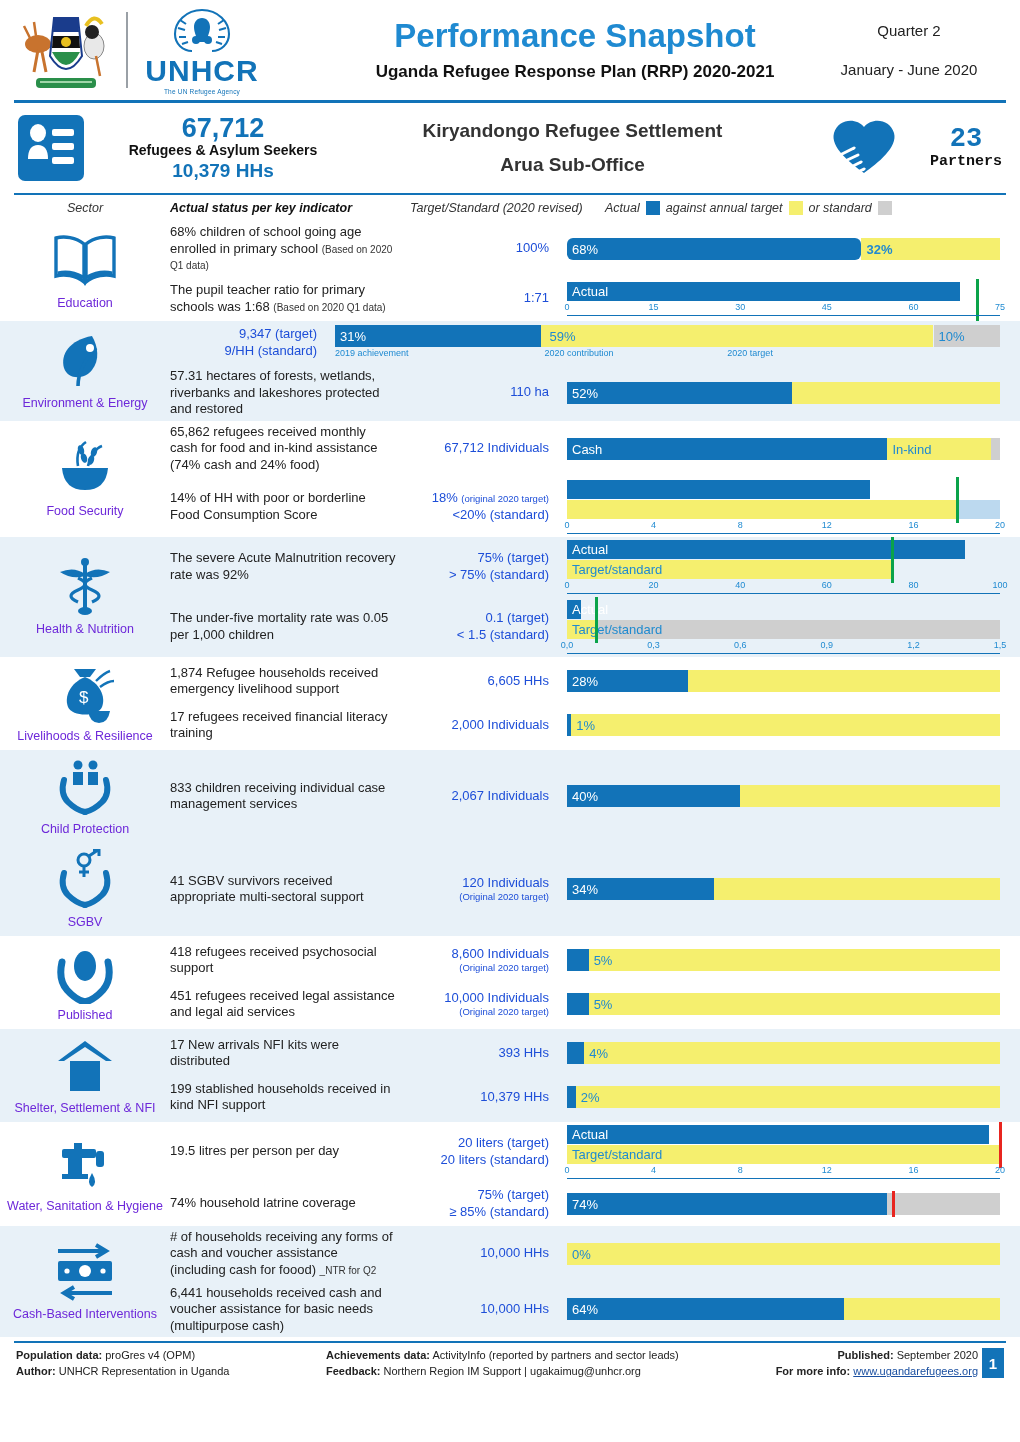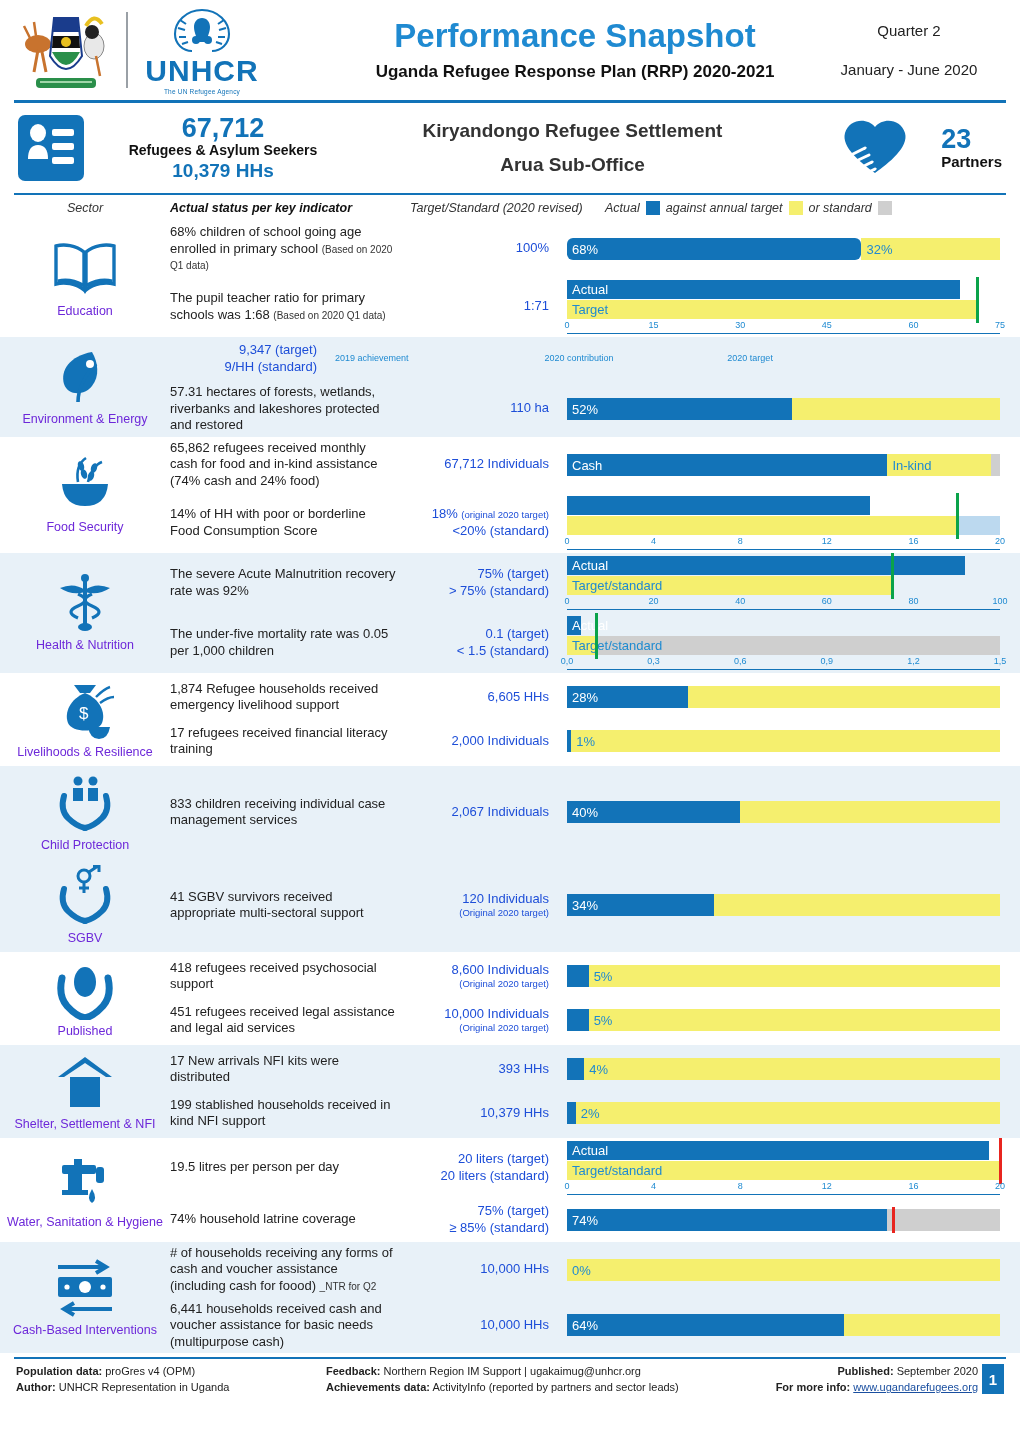--- a/index.html
+++ b/index.html
@@ -39,21 +39,21 @@
     position: relative; margin-right: 14px;
   }
   .pop-block { width: 250px; text-align: center; }
   .pop-num { font-size: 27px; font-weight: bold; color: #1273b8; line-height: 1.05; }
   .pop-label { font-size: 14px; font-weight: bold; color: #111; }
   .pop-hh { font-size: 19px; font-weight: bold; color: #1273b8; margin-top: 2px; }
   .place-block { flex: 1; text-align: center; }
   .place1 { font-size: 19px; font-weight: bold; color: #333; }
   .place2 { font-size: 19px; font-weight: bold; color: #333; margin-top: 12px; }
   .partner-block { display: flex; align-items: center; width: 205px; justify-content: flex-end; }
-  .partner-text { text-align: left; margin-left: 20px; }
+  .partner-text { text-align: center; margin-left: 20px; font-family: Liberation Mono, monospace; }
   .partner-num { font-size: 27px; font-weight: bold; color: #1273b8; line-height: 1; }
   .partner-lbl { font-size: 15px; font-weight: bold; color: #111; }
 
   
   .colhead { display: flex; align-items: center; height: 26px; font-style: italic; font-size: 12.5px; }
   .ch-sector { width: 170px; text-align: center; color: #333; }
   .ch-actual { width: 240px; font-weight: bold; color: #111; }
   .ch-target { width: 195px; color: #333; }
   .ch-legend { flex: 1; display: flex; align-items: center; gap: 6px; color: #333; }
   .sw { width: 14px; height: 14px; display: inline-block; }
@@ -258,42 +258,38 @@
             <div class="ind-text"><span>68% children of school going age enrolled in primary school</span> <span class="small">(Based on 2020 Q1 data)</span></div>
             <div class="ind-target">
               <div><span>100%</span></div>
             </div>
             <div class="chart-cell">
               <div class="barwrap">
                 <div class="bar">
                   <div class="seg blue" style="left:0%;width:68%;border-radius:6px;">
                     <span class="seg-lbl onblue">68%</span>
                   </div>
-                  <div class="seg yellow" style="left:68%;width:32%;">
+                  <div class="seg yellow" style="left:68%;width:32%;font-weight:bold;">
                     <span class="seg-lbl onyellow">32%</span>
                   </div>
                 </div>
               </div>
             </div>
           </div>
           <div class="ind-row">
             <div class="ind-text"><span>The pupil teacher ratio for primary schools was 1:68</span> <span class="small">(Based on 2020 Q1 data)</span></div>
             <div class="ind-target">
               <div><span>1:71</span></div>
             </div>
             <div class="chart-cell">
               <div class="barwrap">
                 <div class="dual">
                   <div class="bar">
                     <div class="seg blue" style="left:0;width:90.66666666666666%;"></div>
                     <span class="seg-lbl onblue">Actual</span>
-                  </div>
-                  <div class="bar">
-                    <div class="seg yellow" style="left:0;width:94.66666666666667%;"></div>
-                    <span class="seg-lbl onyellow">Target</span>
                   </div>
                   <div class="dual-marker green" style="left:calc(94.66666666666667% - 1px);"></div>
                 </div>
                 <div class="axis">
                   <div class="axis-line"></div>
                   <span class="tick" style="left:0%;">0</span>
                   <span class="tick" style="left:20%;">15</span>
                   <span class="tick" style="left:40%;">30</span>
                   <span class="tick" style="left:60%;">45</span>
                   <span class="tick" style="left:80%;">60</span>
@@ -316,20 +312,34 @@
           <div class="sector-label">Environment &amp; Energy</div>
         </div>
         <div class="rows-cell">
           <div class="ind-row">
             <div class="ind-target">
               <div><span>9,347 (target)</span></div>
               <div>9/HH (standard)</div>
             </div>
             <div class="chart-cell">
               <div class="barwrap">
+                <div class="bar">
+                  <div class="seg blue" style="left:0%;width:31%;">
+                    <span class="seg-lbl onblue">31%</span>
+                  </div>
+                  <div class="seg yellow" style="left:31%;width:0.5%;">
+                    <span class="seg-lbl onyellow">0%</span>
+                  </div>
+                  <div class="seg yellow" style="left:31.5%;width:58.5%;">
+                    <span class="seg-lbl onyellow">59%</span>
+                  </div>
+                  <div class="seg gray" style="left:90%;width:10%;">
+                    <span class="seg-lbl ongray">10%</span>
+                  </div>
+                </div>
                 <div class="subnotes">
                   <span style="left:0%;">2019 achievement</span>
                   <span style="left:31.5%;">2020 contribution</span>
                   <span style="left:59%;">2020 target</span>
                 </div>
               </div>
             </div>
           </div>
           <div class="ind-row">
             <div class="ind-text"><span>57.31 hectares of forests, wetlands, riverbanks and lakeshores protected and restored</span></div>
@@ -832,22 +842,22 @@
       </div>
     </div>
 
   <div class="footer-rule"></div>
   <div class="footer">
     <div class="fcol c1">
       <div><b>Population data:</b><span> proGres v4 (OPM)</span></div>
       <div><b>Author:</b><span> UNHCR Representation in Uganda</span></div>
     </div>
     <div class="fcol c2">
+      <div><b>Achievements data:</b><span> ActivityInfo (reported by partners and sector leads)</span></div>
       <div><b>Feedback:</b><span> Northern Region IM Support | ugakaimug@unhcr.org</span></div>
-      <div><b>Achievements data:</b><span> ActivityInfo (reported by partners and sector leads)</span></div>
     </div>
     <div class="fcol c3">
       <div><b>Published:</b><span> September 2020</span></div>
       <div><b>For more info:</b> <span class="flink">www.ugandarefugees.org</span></div>
     </div>
     <div class="pagenum">1</div>
   </div>
 
 </div>
 

